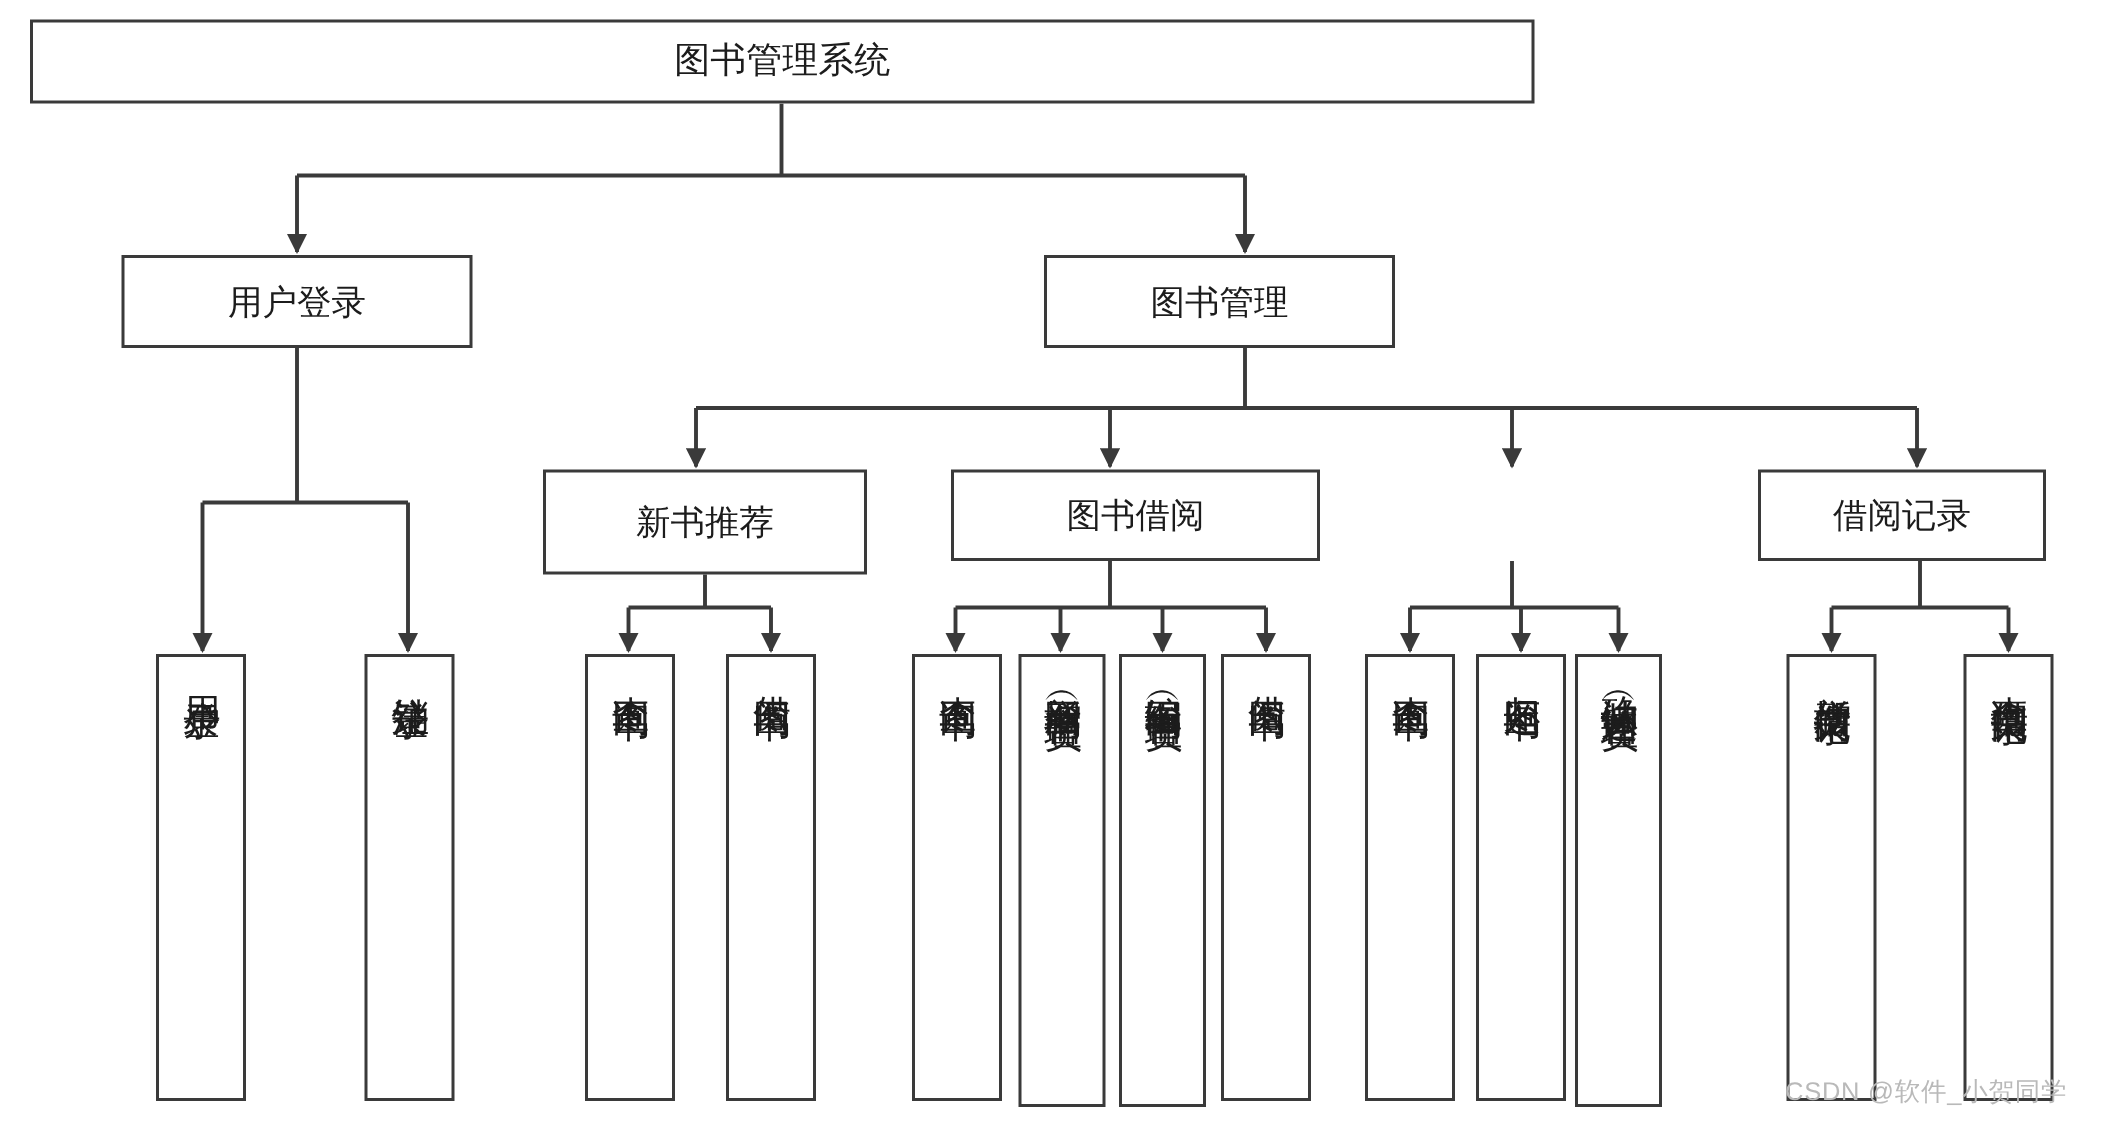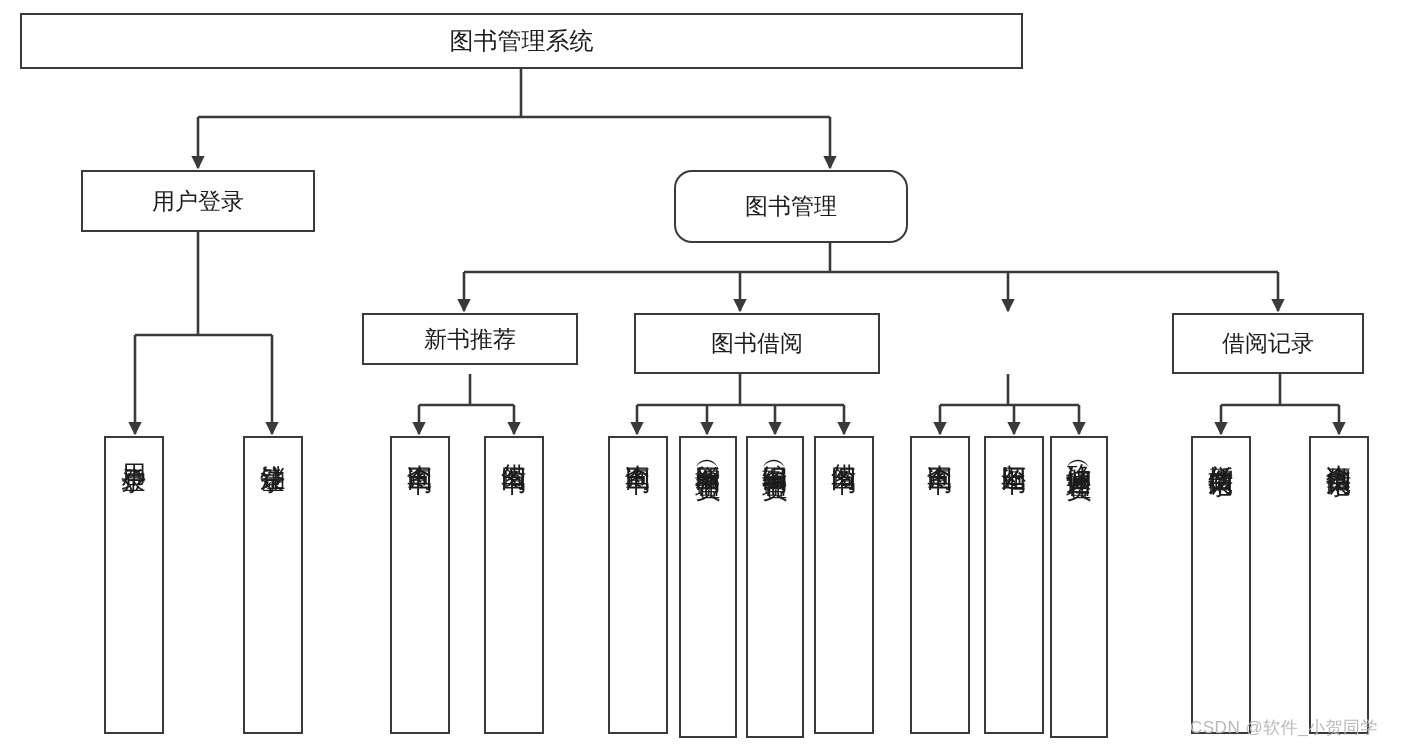--- a/index.html
+++ b/index.html
@@ -125,25 +125,25 @@
     </g>
   </svg>
 
   <div class="node horizontal root" style="left: 20px; top: 13px; width: 1003px; height: 56px; border-color: rgb(58, 58, 58); background: rgb(255, 255, 255); color: rgb(28, 28, 28);">
     <span class="node-label">图书管理系统</span>
   </div>
 
   <div class="node horizontal" style="left: 81px; top: 170px; width: 234px; height: 62px; border-color: rgb(58, 58, 58); background: rgb(255, 255, 255); color: rgb(28, 28, 28);">
     <span class="node-label">用户登录</span>
   </div>
-  <div class="node horizontal" style="left: 674px; top: 170px; width: 234px; height: 73px; border-color: rgb(58, 58, 58); background: rgb(255, 255, 255); color: rgb(28, 28, 28); border-radius: 18px;">
+  <div class="node horizontal" style="left: 696px; top: 170px; width: 234px; height: 62px; border-color: rgb(58, 58, 58); background: rgb(255, 255, 255); color: rgb(28, 28, 28);">
     <span class="node-label">图书管理</span>
   </div>
 
-  <div class="node horizontal" style="left: 362px; top: 313px; width: 216px; height: 52px; border-color: rgb(58, 58, 58); background: rgb(255, 255, 255); color: rgb(28, 28, 28);">
+  <div class="node horizontal" style="left: 362px; top: 313px; width: 216px; height: 70px; border-color: rgb(58, 58, 58); background: rgb(255, 255, 255); color: rgb(28, 28, 28);">
     <span class="node-label">新书推荐</span>
   </div>
   <div class="node horizontal" style="left: 634px; top: 313px; width: 246px; height: 61px; border-color: rgb(58, 58, 58); background: rgb(255, 255, 255); color: rgb(28, 28, 28);">
     <span class="node-label">图书借阅</span>
   </div>
   <div class="node horizontal" style="left: 1172px; top: 313px; width: 192px; height: 61px; border-color: rgb(58, 58, 58); background: rgb(255, 255, 255); color: rgb(28, 28, 28);">
     <span class="node-label">借阅记录</span>
   </div>
 
   <div class="node vertical" style="left: 104px; top: 436px; width: 60px; height: 298px; border-color: rgb(58, 58, 58); background: rgb(255, 255, 255); color: rgb(28, 28, 28);">

